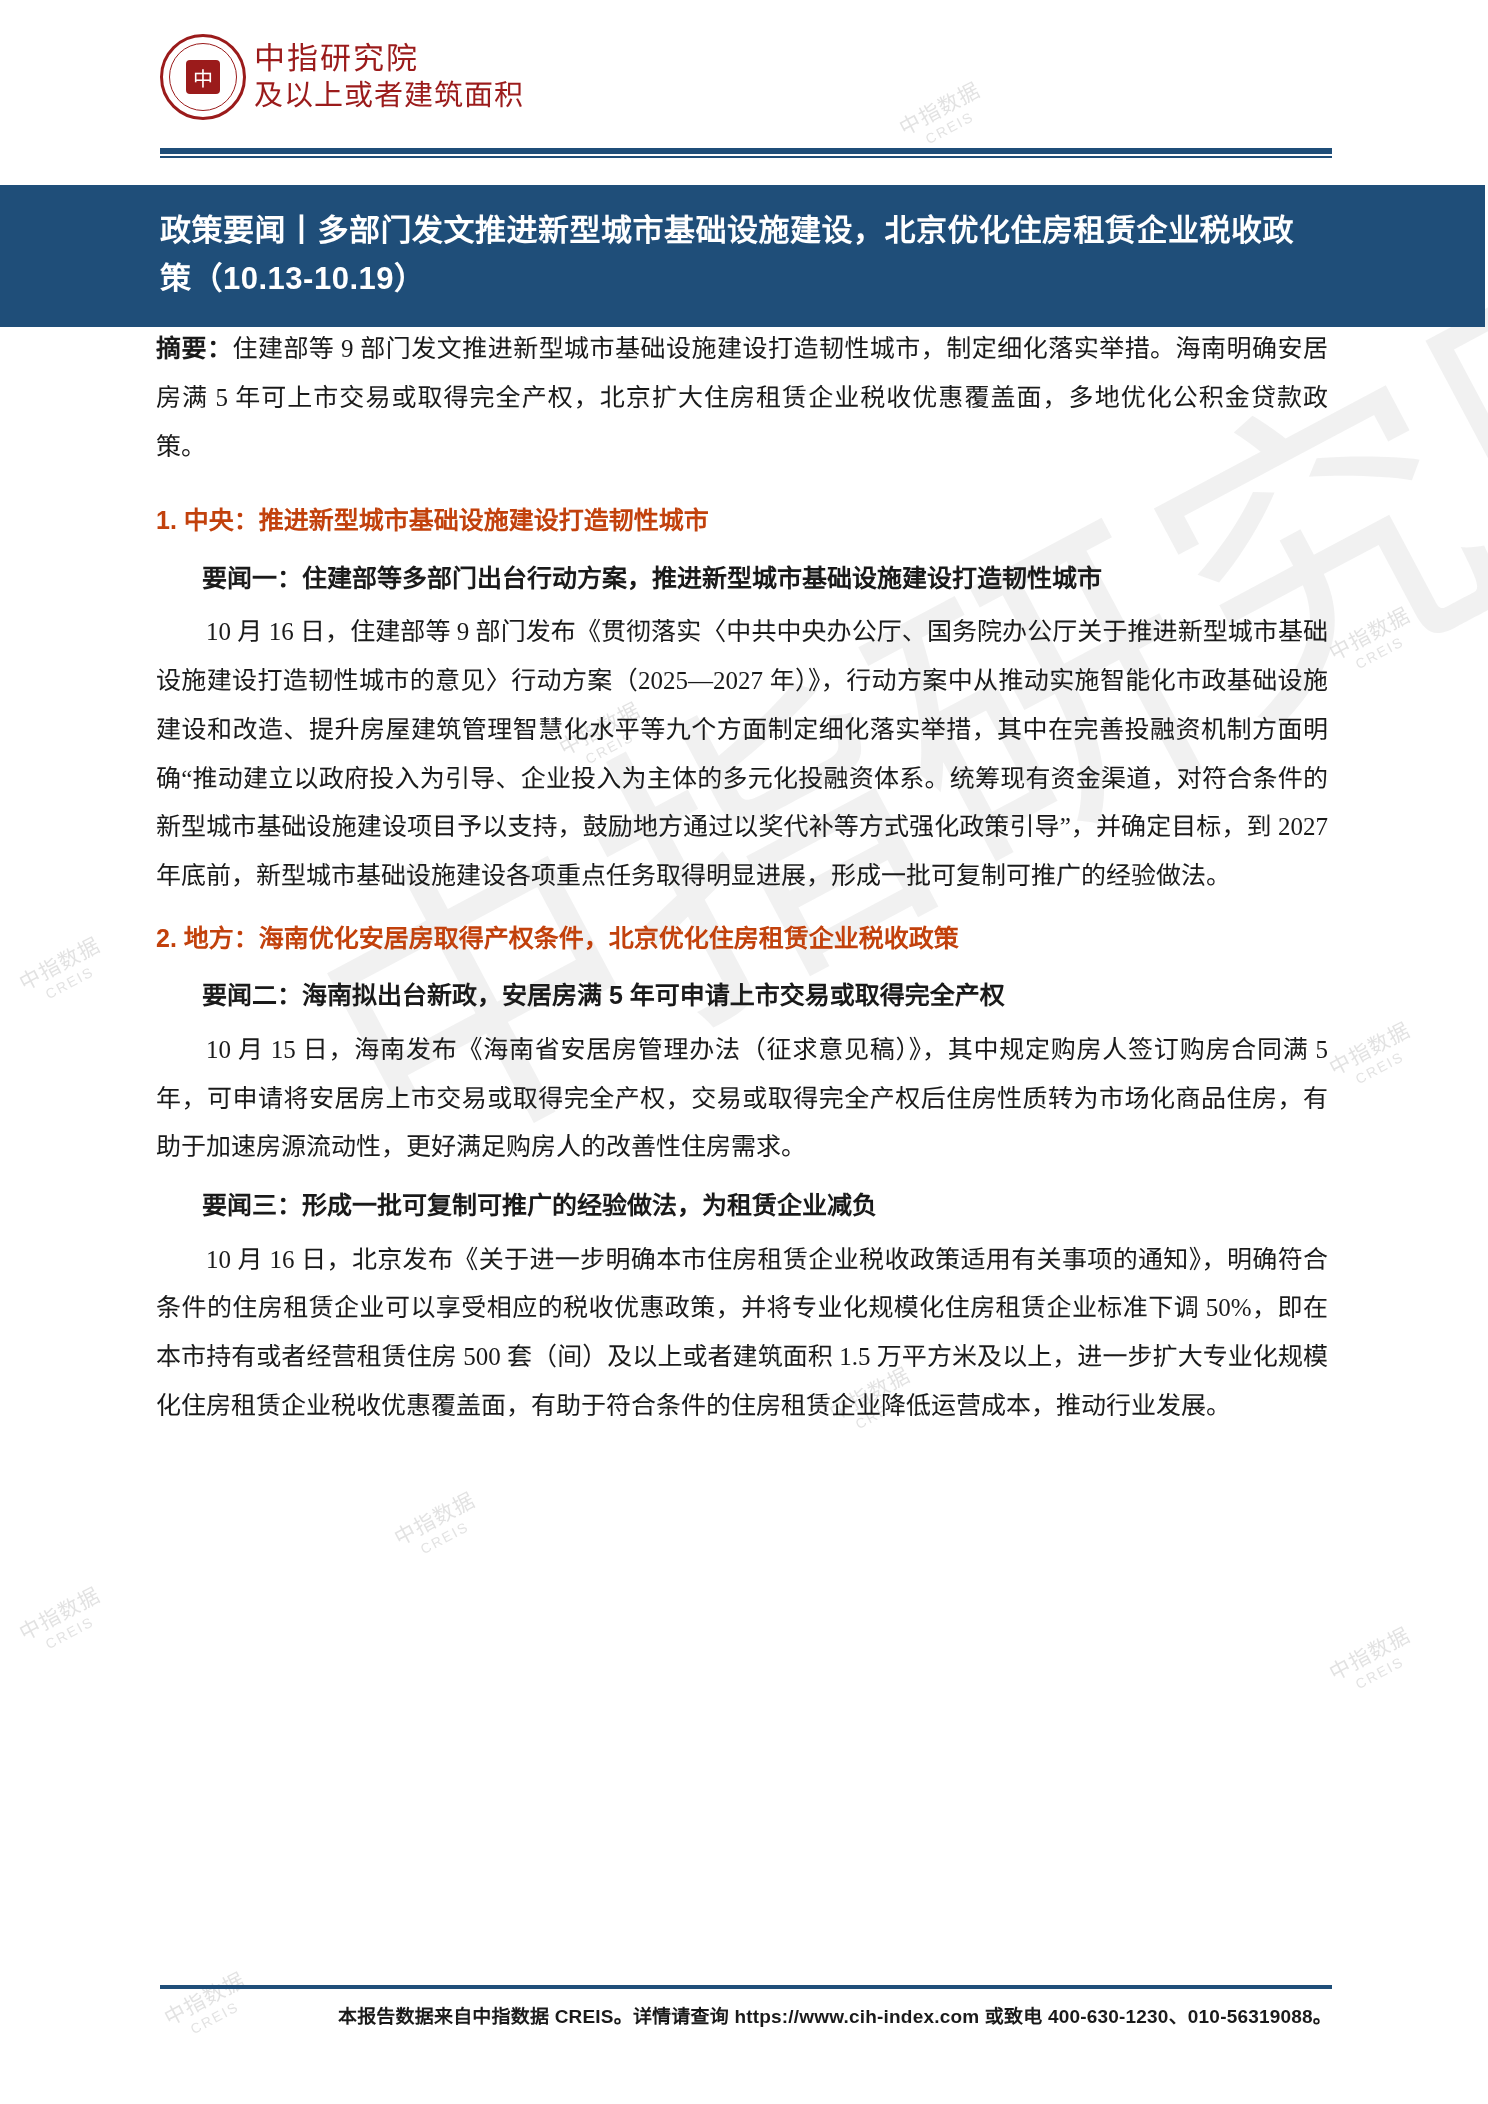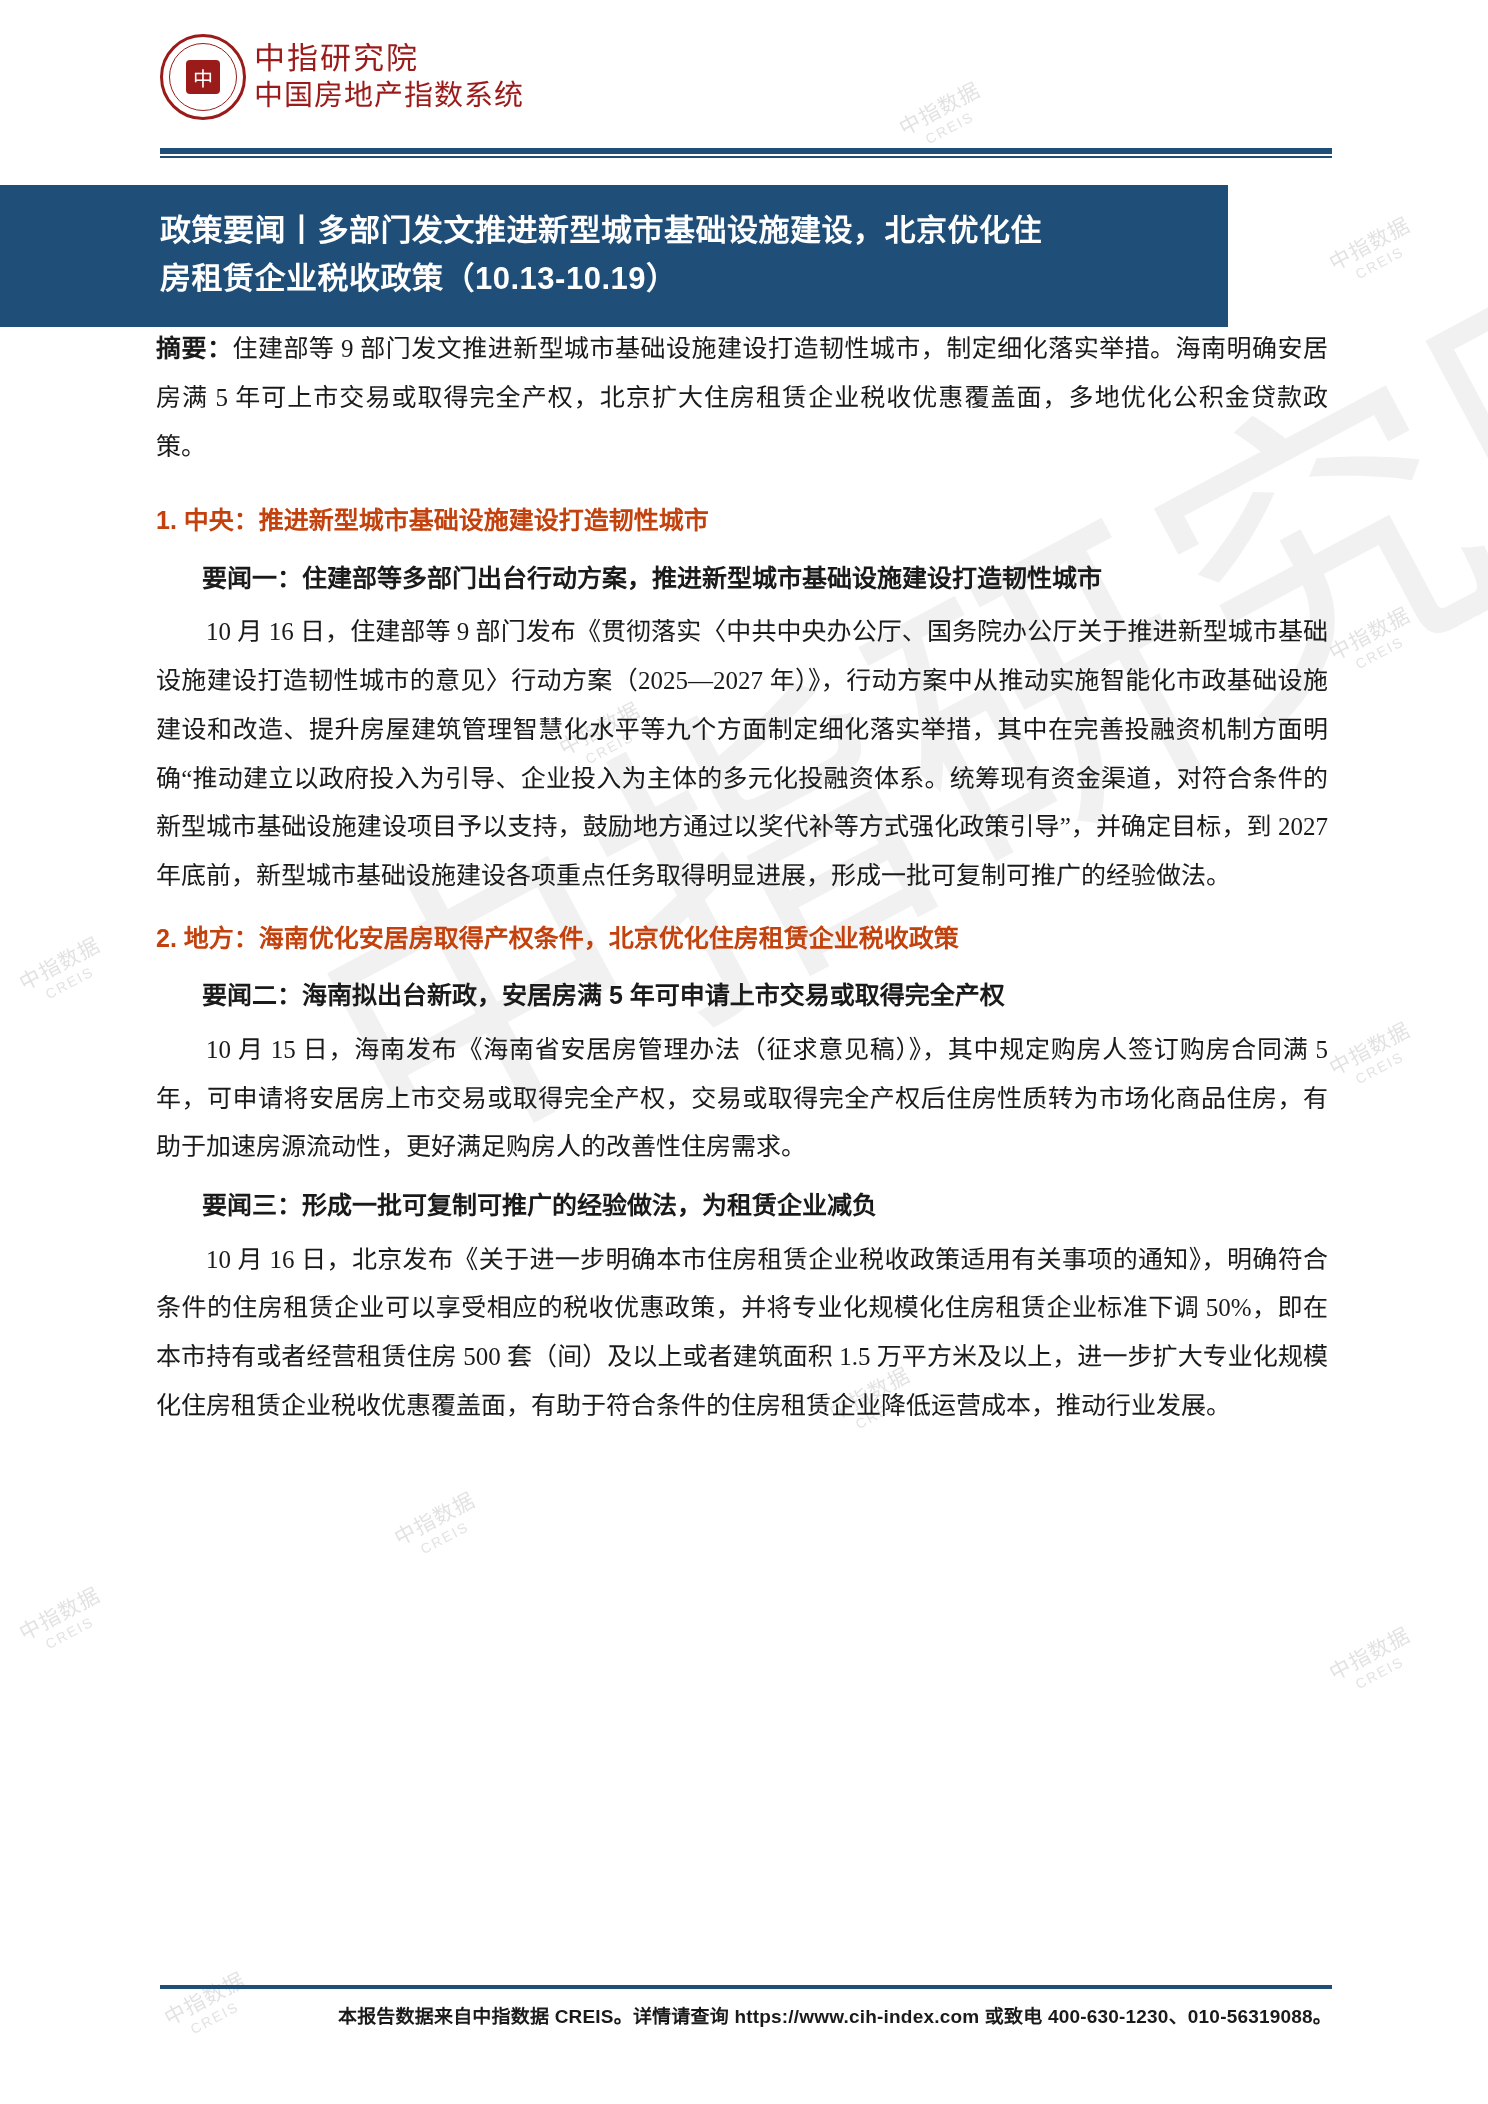--- a/index.html
+++ b/index.html
@@ -134,21 +134,21 @@
     width: 1172px;
     height: 2px;
     background: #1f4e79;
   }
 
   
   .title-banner {
     position: absolute;
     left: 0;
     top: 185px;
-    width: 1228px;
+    width: 1485px;
     background: #1f4e79;
     padding: 22px 0 24px 0;
   }
   .title-banner .inner {
     margin: 0 160px;
     color: #ffffff;
     font-size: 31px;
     line-height: 1.55;
     font-family: "Liberation Sans", sans-serif;
     font-weight: 700;
@@ -275,21 +275,21 @@
 <div class="page">
 
   <div class="masthead">
     <div class="logo-wrap">
       <div class="logo-seal">
         <div class="seal-ring"></div>
         <div class="seal-char">中</div>
       </div>
       <div class="logo-text">
         <div class="logo-line1">中指研究院</div>
-        <div class="logo-line2">中国房地产指数系统</div>
+        <div class="logo-line2">及以上或者建筑面积</div>
       </div>
     </div>
     <div class="header-rule"></div>
   </div>
 
   <div class="title-banner">
     <div class="inner">政策要闻丨多部门发文推进新型城市基础设施建设，北京优化住房租赁企业税收政策（10.13-10.19）</div>
   </div>
 
   <div class="content">

